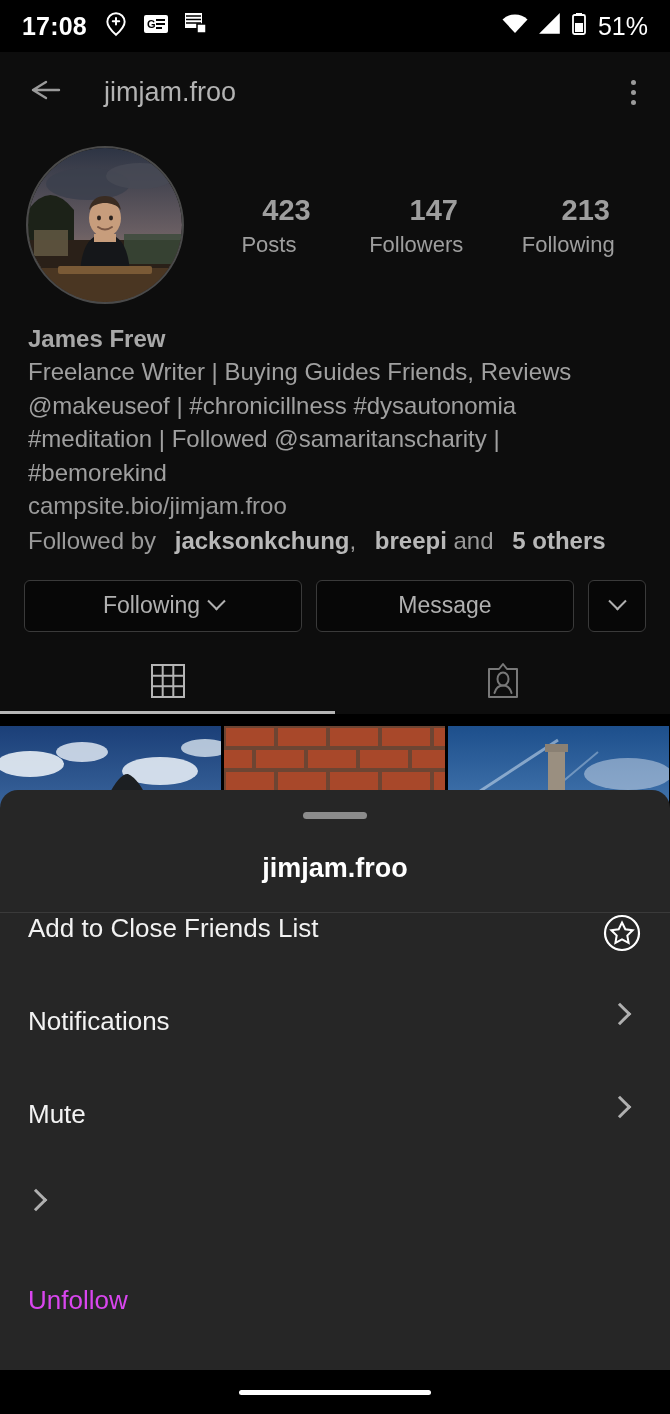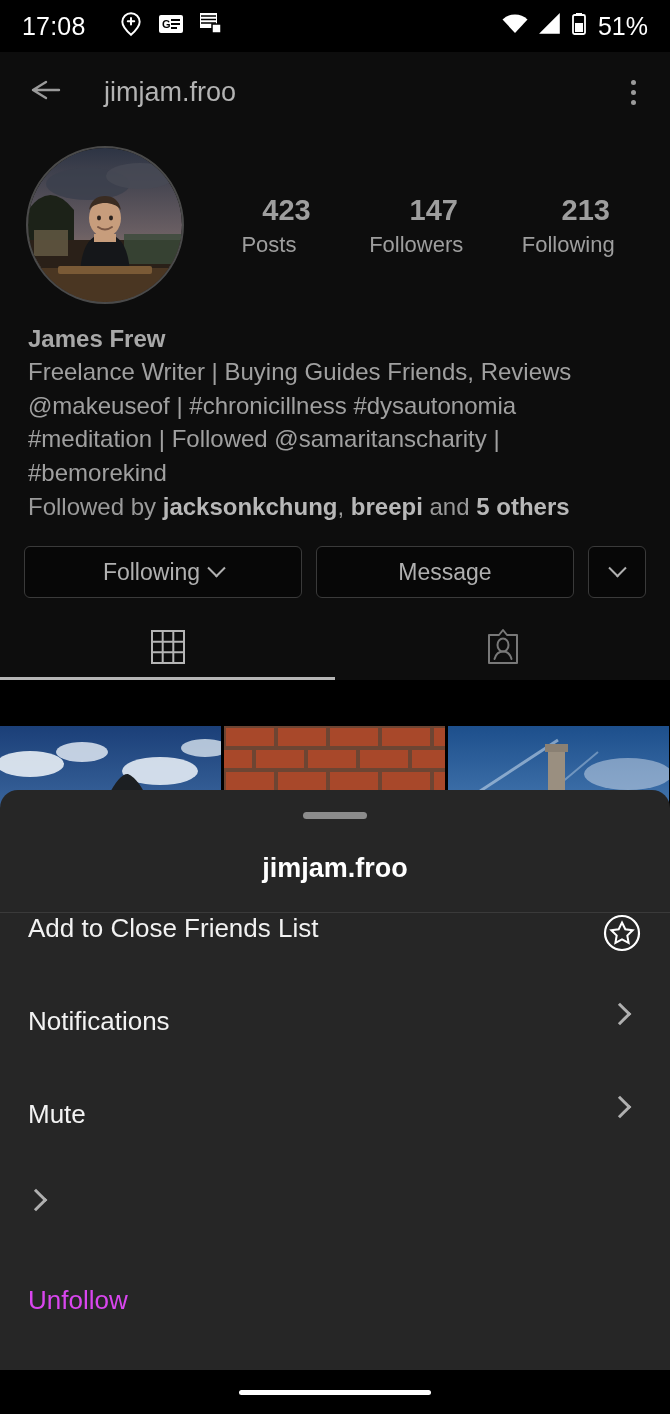--- a/index.html
+++ b/index.html
@@ -10,21 +10,21 @@
     overflow:hidden;
   }
   .screen { position:relative; width:670px; height:1414px; background:#000; }
 
   
   .statusbar {
     position:absolute; top:0; left:0; width:670px; height:52px;
     background:#000; display:flex; align-items:center;
     padding:0 22px; color:#fff;
   }
-  .sb-time { font-size:25px; letter-spacing:.2px; font-weight:400; margin-right:32px; }
+  .sb-time { font-size:25px; letter-spacing:.2px; font-weight:700; margin-right:16px; }
   .sb-left-icons { display:flex; align-items:center; gap:14px; }
   .sb-spacer { flex:1; }
   .sb-right { display:flex; align-items:center; gap:9px; }
   .sb-batt-text { font-size:25px; margin-left:2px; }
 
   
   .appbar {
     position:absolute; top:52px; left:0; width:670px; height:80px;
     background:#0d0d0d; display:flex; align-items:center; padding:0 24px;
   }
@@ -50,21 +50,21 @@
   .stats { flex:1; display:flex; justify-content:space-around; padding-left:14px; }
   .stat { text-align:center; }
   .stat-num { font-size:29px; font-weight:700; color:#9e9e9e; line-height:1.25;margin-left:35px; }
   .stat-lbl { font-size:22px; color:#9e9e9e; margin-top:4px;text-align:center; }
 
   .bio { padding:18px 28px 0 28px; }
   .bio-name { font-size:24px; font-weight:700; color:#a8a8a8; line-height:1.38; }
   .bio-line { font-size:24px; color:#a0a0a0; line-height:1.4; }
   .bio-link { font-size:24px; color:#9a9a9a; line-height:1.4; }
   .bio-fb { font-size:24px; color:#9a9a9a; line-height:1.4; margin-top:1px; }
-  .bio-fb b { color:#b8b8b8; font-weight:700; }
+  .bio-fb b { color:#b8b8b8; font-weight:700;margin-left:12px; }
 
   .actions { display:flex; gap:14px; padding:22px 24px 0 24px; }
   .btn {
     height:52px; border:1px solid #3a3a3a; border-radius:6px;
     background:#070707; color:#b0b0b0; font-size:23px;
     display:flex; align-items:center; justify-content:center; gap:10px;
   }
   .btn-following { flex:0 0 278px; }
   .btn-message { flex:1; }
   .btn-more { flex:0 0 58px; }
@@ -239,20 +239,21 @@
         </div>
       </div>
     </div>
 
     <div class="bio">
       <div class="bio-name">James Frew</div>
       <div class="bio-line">Freelance Writer | Buying Guides Friends, Reviews</div>
       <div class="bio-line">@makeuseof | #chronicillness #dysautonomia</div>
       <div class="bio-line">#meditation | Followed @samaritanscharity |</div>
       <div class="bio-line">#bemorekind</div>
+      <div class="bio-link">campsite.bio/jimjam.froo</div>
       <div class="bio-fb">
         <span>Followed by </span><b>jacksonkchung</b><span>, </span><b>breepi</b><span> and </span><b>5 others</b>
       </div>
     </div>
 
     <div class="actions">
       <div class="btn btn-following">
         <span>Following</span>
         <span class="chev-dn"></span>
       </div>

